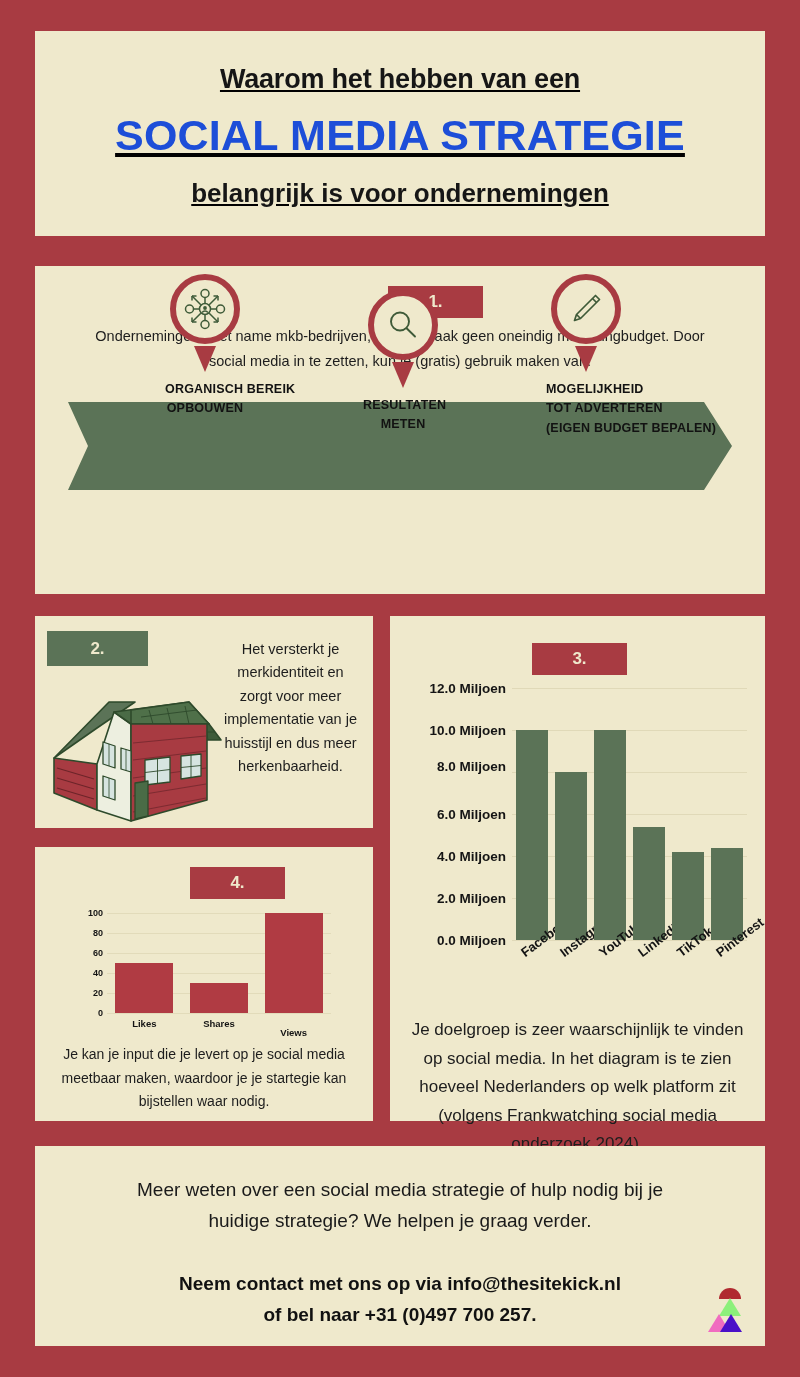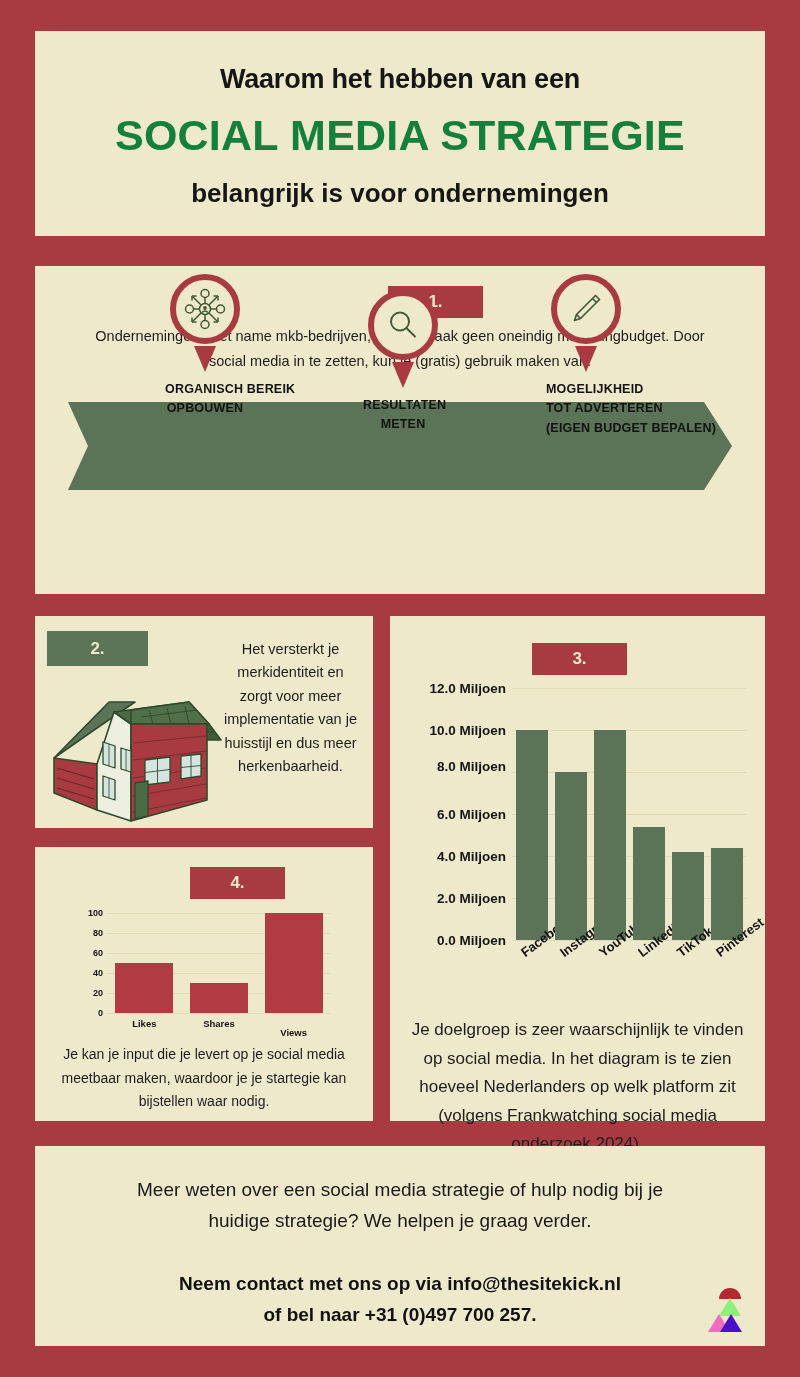--- a/index.html
+++ b/index.html
@@ -15,34 +15,34 @@
     height: 1377px;
     background: #A83B42;
     overflow: hidden;
   }
   .panel {
     position: absolute;
     background: #EFE9CC;
   }
 
   
-  #header-panel { left: 35px; top: 31px; width: 730px; height: 205px; }
+  #header-panel { left: 35px; top: 31px; width: 730px; height: 205px; text-decoration: underline; }
   .hdr-line1 {
     text-align: center;
     font-size: 27px;
     font-weight: bold;
     color: #161616;
     letter-spacing: -0.2px;
     margin-top: 33px;
   }
   .hdr-line2 {
     text-align: center;
     font-size: 43px;
     font-weight: bold;
-    color: #15803d;
+    color: #1d4ed8;
     letter-spacing: 0.2px;
     margin-top: 16px;
   }
   .hdr-line3 {
     text-align: center;
     font-size: 26px;
     font-weight: bold;
     color: #161616;
     margin-top: 18px;
   }

